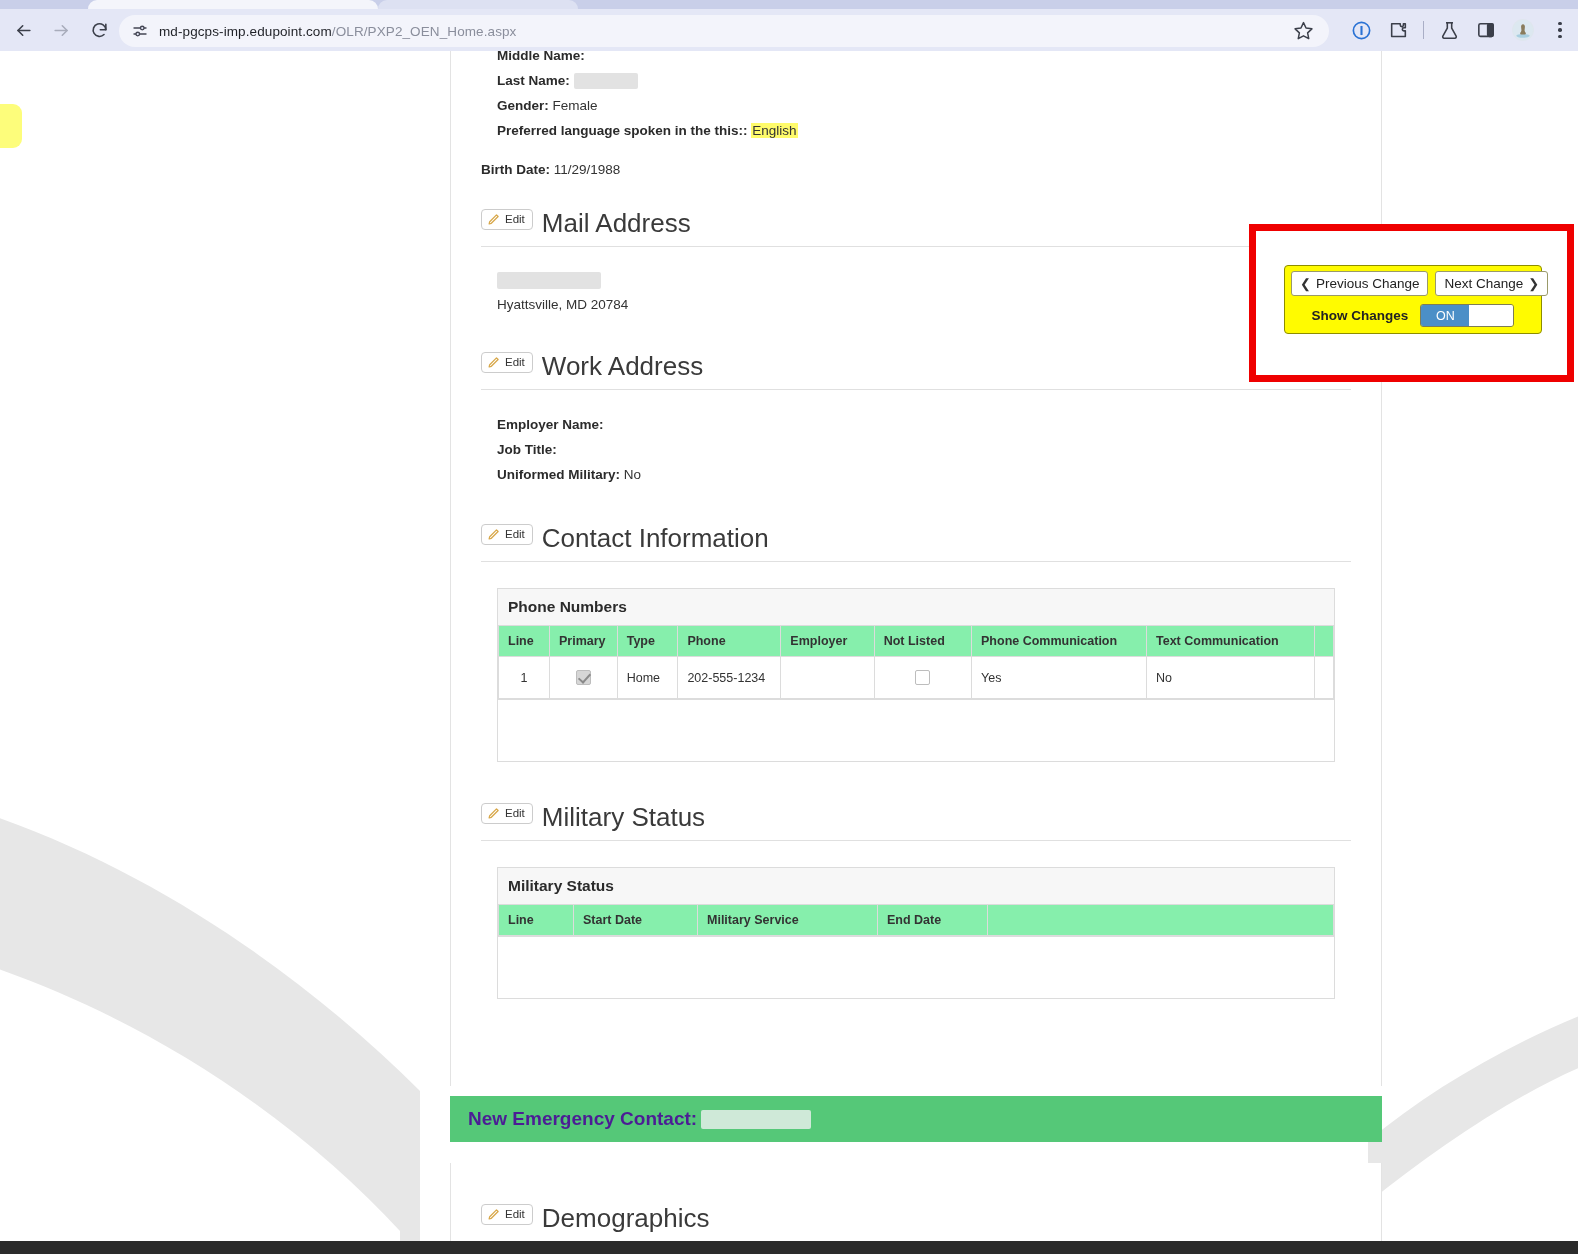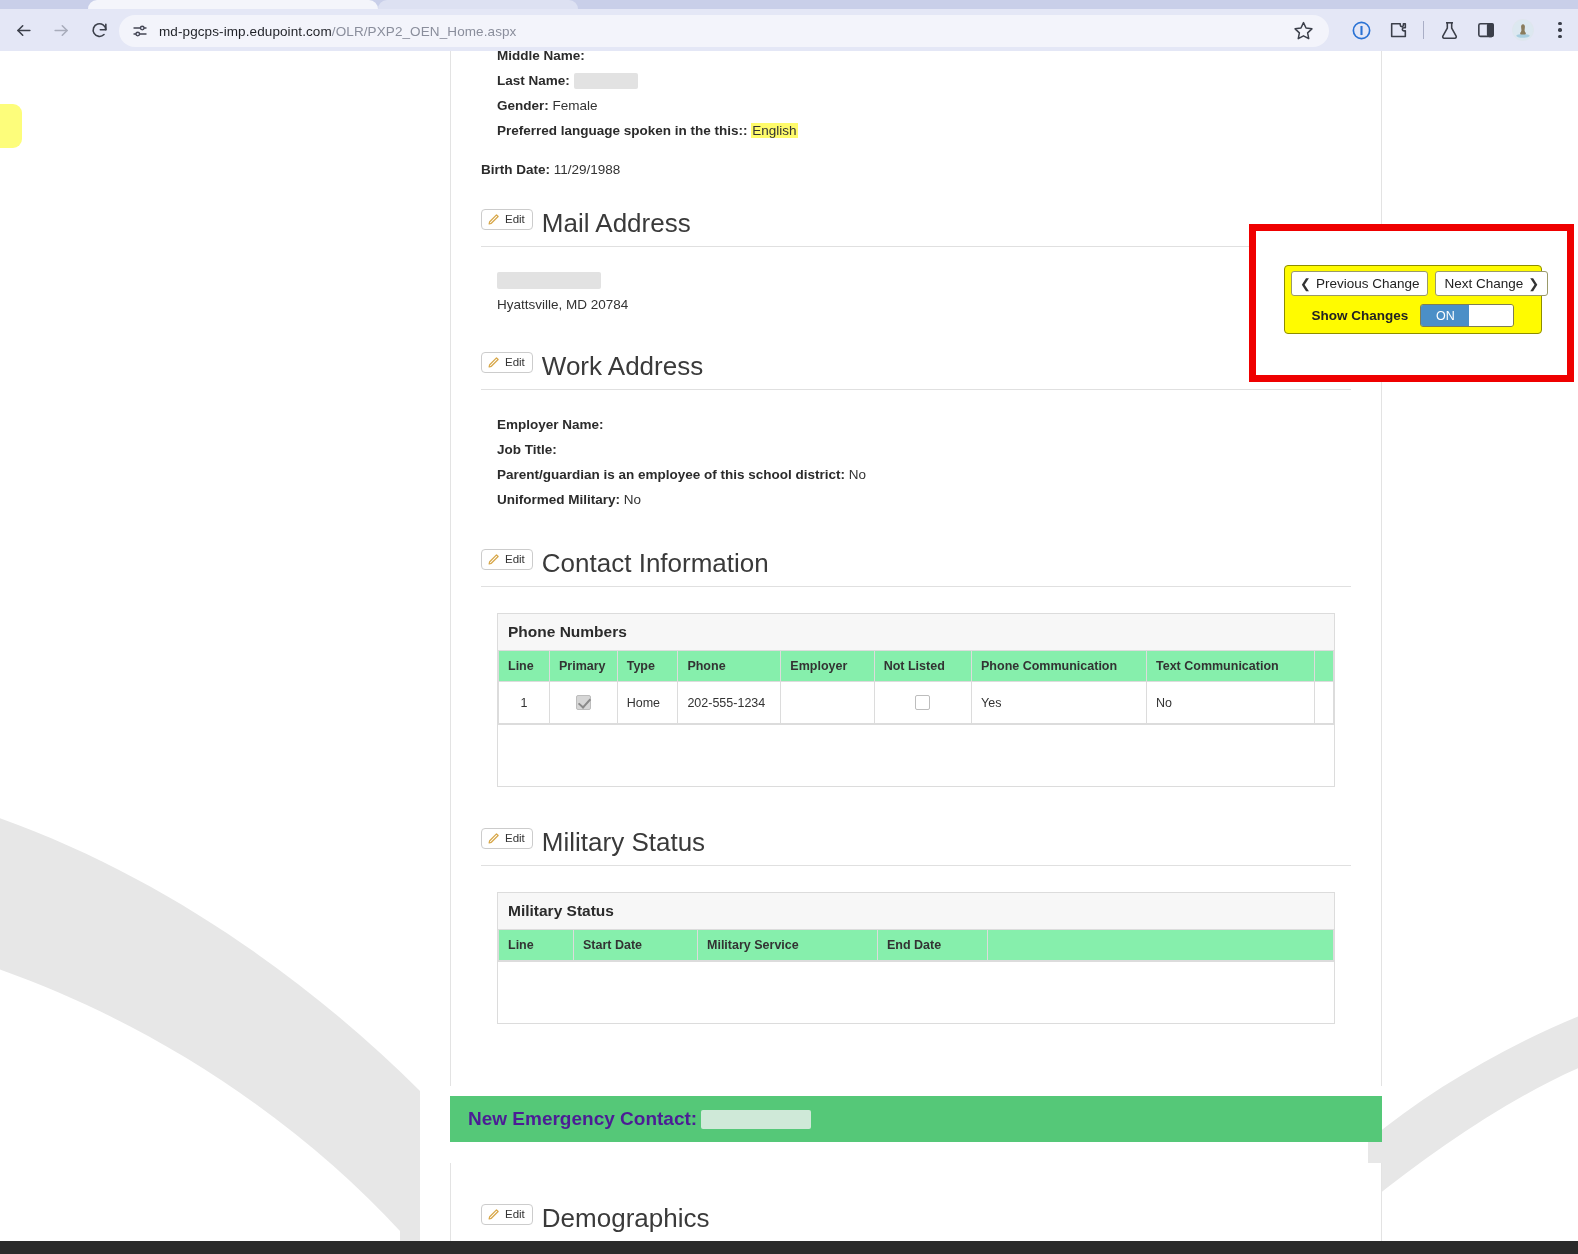--- a/index.html
+++ b/index.html
@@ -284,24 +284,20 @@
         </div>
         <div class="section-rule"></div>
         <div class="field-block" style="margin-top:22px;">
           <div class="field-line">
             <b>Employer Name:</b>
             <span></span>
           </div>
           <div class="field-line">
             <b>Job Title:</b>
             <span></span>
-          </div>
-          <div class="field-line">
-            <b>Parent/guardian is an employee of this school district:</b>
-            <span>No</span>
           </div>
           <div class="field-line">
             <b>Uniformed Military:</b>
             <span>No</span>
           </div>
         </div>
       </div>
 
       <div style="margin-top:34px;">
         <div class="section-head">

